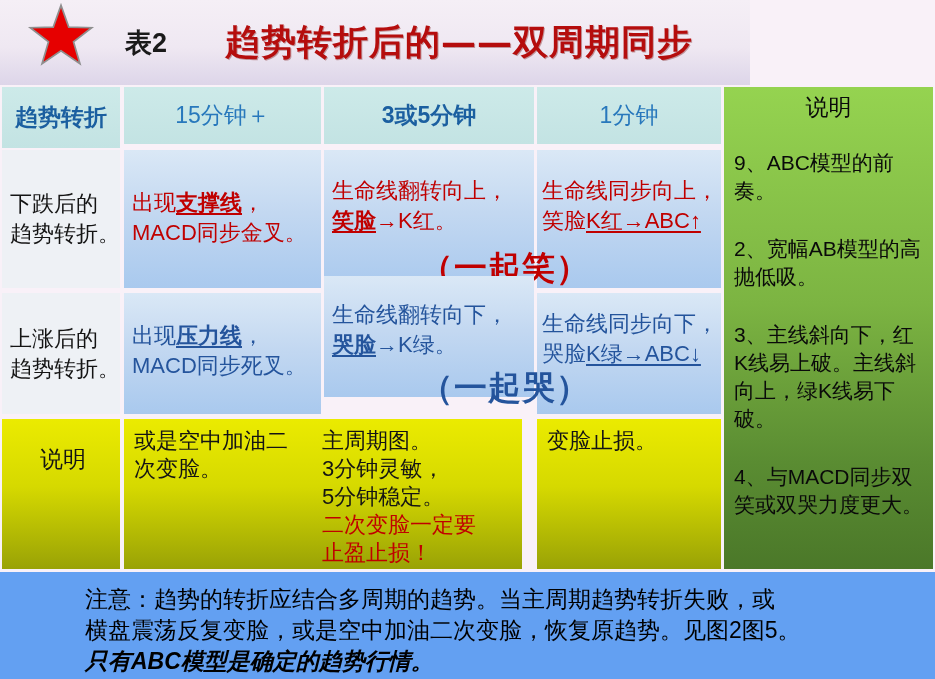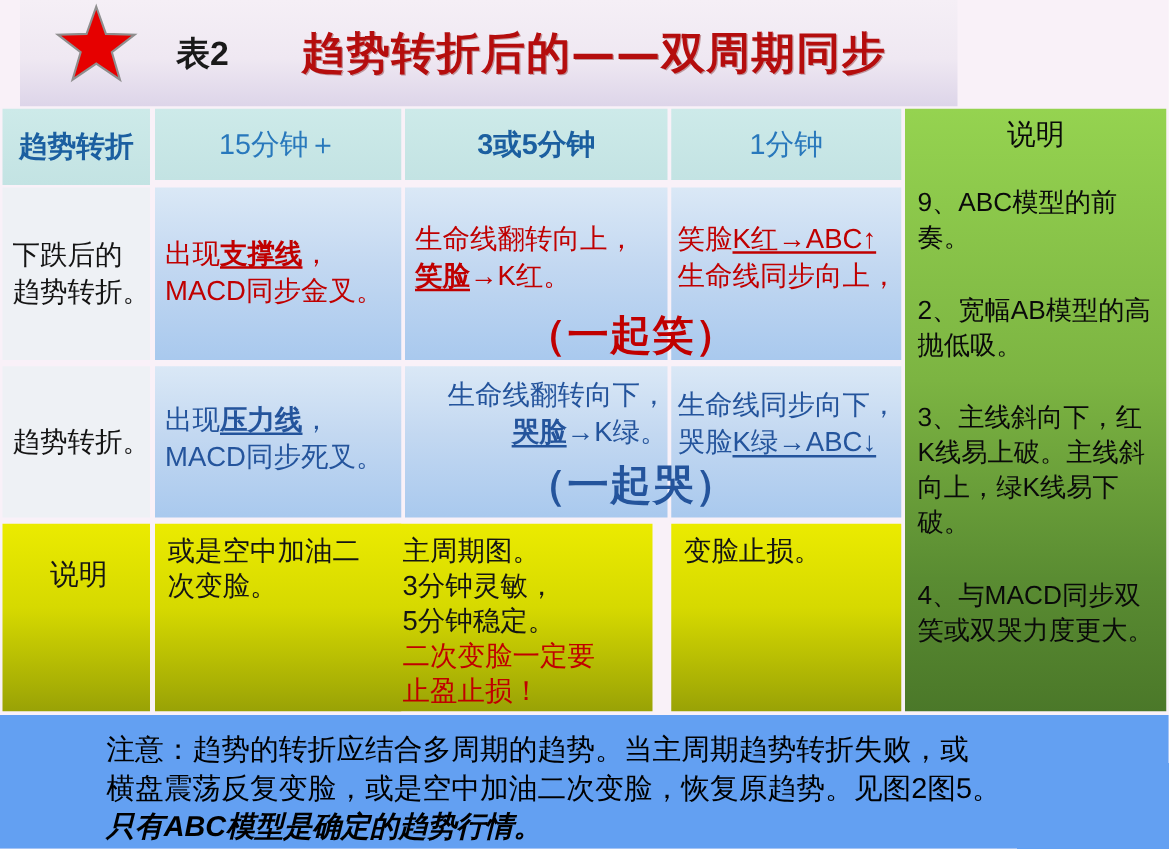--- a/index.html
+++ b/index.html
@@ -1,20 +1,20 @@
 <!DOCTYPE html>
 <html><head>
 <meta charset="utf-8">
 <style>
   html,body{margin:0;padding:0;}
   body{font-family:"Liberation Sans",sans-serif;}
   .slide{position:relative;width:935px;height:679px;background:#f9f1f8;overflow:hidden;}
 
   
-  .title-bar{position:absolute;left:16px;top:0;width:750px;height:85px;
+  .title-bar{position:absolute;left:0;top:0;width:750px;height:85px;
     background:linear-gradient(180deg,#f5eff6 0%,#efe8f2 55%,#ddd5e9 100%);
     display:flex;align-items:center;}
   .star{position:absolute;left:25px;top:2px;}
   .title-text{position:absolute;left:125px;top:0;height:85px;display:flex;align-items:center;}
   .t-label{font-size:27px;font-weight:600;color:#1a1a1a;margin-right:58px;}
   .t-main{font-size:35px;font-weight:bold;color:#b50d0d;font-family:"DejaVu Serif",serif;
     letter-spacing:1px;text-shadow:1px 1px 0 rgba(110,0,0,0.35);}
 
   
   .cell{position:absolute;box-sizing:border-box;}
@@ -83,33 +83,34 @@
   </div>
   <div class="cell bluecell red-text" style="left:124px;top:150px;width:197px;height:138px;padding-top:38px;">
     <div><span>出现</span><span class="bu">支撑线</span><span>，</span></div>
     <div>MACD同步金叉。</div>
   </div>
   <div class="cell bluecell red-text" style="left:324px;top:150px;width:210px;height:138px;padding-top:26px;">
     <div>生命线翻转向上，</div>
     <div><span class="bu">笑脸</span><span>→K红。</span></div>
   </div>
   <div class="cell bluecell red-text" style="left:537px;top:150px;width:184px;height:138px;padding-top:26px;padding-left:5px;">
+    <div>生命线同步向上，</div>
     <div><span>笑脸</span><span class="u">K红→ABC↑</span></div>
-    <div>生命线同步向上，</div>
   </div>
   <div class="shout red-text" style="left:420px;top:246px;">（一起笑）</div>
 
   <div class="cell labelcell" style="left:2px;top:293px;width:118px;height:121px;">
+    <div>上涨后的</div>
     <div>趋势转折。</div>
   </div>
   <div class="cell bluecell blue-text" style="left:124px;top:293px;width:197px;height:121px;padding-top:28px;">
     <div><span>出现</span><span class="bu">压力线</span><span>，</span></div>
     <div>MACD同步死叉。</div>
   </div>
-  <div class="cell bluecell blue-text" style="left:324px;top:293px;width:210px;height:121px;padding-top:8px;text-align:right;">
+  <div class="cell bluecell blue-text" style="left:324px;top:276px;width:210px;height:121px;padding-top:24px;">
     <div>生命线翻转向下，</div>
     <div><span class="bu">哭脸</span><span>→K绿。</span></div>
   </div>
   <div class="cell bluecell blue-text" style="left:537px;top:293px;width:184px;height:121px;padding-top:16px;padding-left:5px;">
     <div>生命线同步向下，</div>
     <div><span>哭脸</span><span class="u">K绿→ABC↓</span></div>
   </div>
   <div class="shout blue-text" style="left:420px;top:366px;">（一起哭）</div>
 
   <div class="cell yellowcell" style="left:2px;top:419px;width:118px;height:150px;text-align:center;padding-top:26px;font-size:23px;">说明</div>

